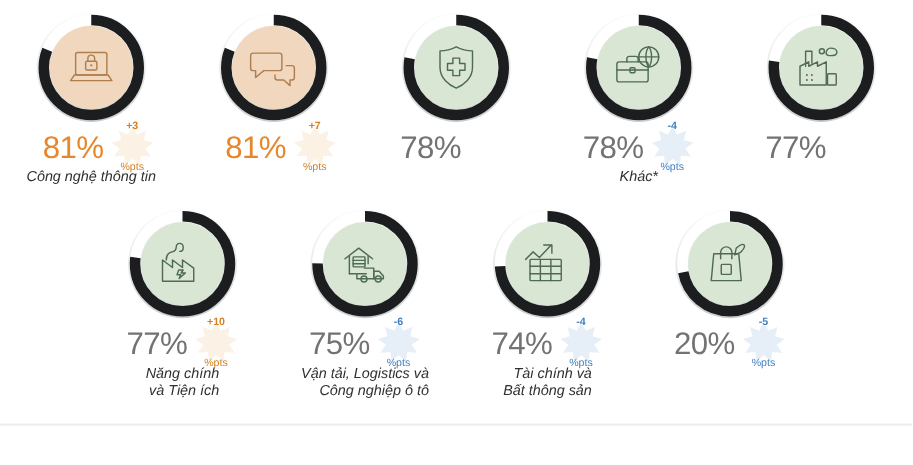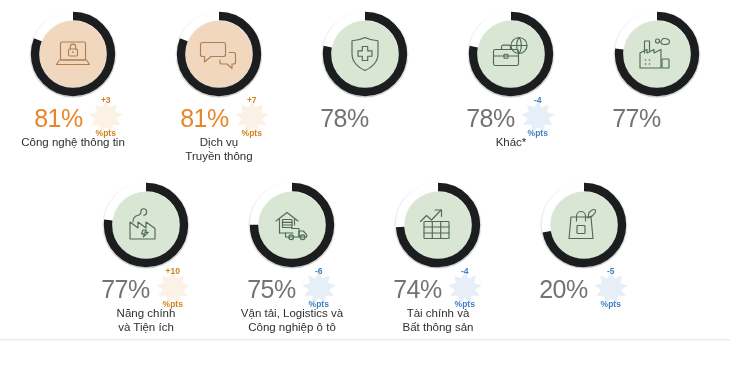--- a/index.html
+++ b/index.html
@@ -102,36 +102,37 @@
     align-items: center;
     justify-content: center;
     line-height: 1.05;
   }
   .badge .bnum {
     font-size: 8.5px;
     font-weight: bold;
   }
   .badge .bunit {
     font-size: 8.5px;
-    font-weight: bold;
+    font-weight: normal;
     margin-top: 24px;
   }
   .badge.pos .bnum, .badge.pos .bunit { color: #d4801f; }
   .badge.neg .bnum, .badge.neg .bunit { color: #3f7fc1; }
 
   .badge-spacer { width: 41px; flex: 0 0 auto; }
 
   .label {
     margin-top: 2px;
     font-size: 11.5px;
     line-height: 14px;
     color: #2f2f2f;
-    text-align: center;
+    text-align: right;
     max-width: 150px;
     white-space: pre-line;
+    font-style: italic;
   }
 
   .divider {
     position: absolute;
     left: 0;
     right: 0;
     bottom: 32px;
     height: 1px;
     background: #e9ebec;
   }
@@ -216,22 +217,20 @@
           <div class="badge pos">
             <svg class="burst" viewBox="0 0 36 34">
               <polygon points="18.0,0.9 21.6,7.6 28.9,4.6 27.1,12.0 34.7,14.2 28.3,18.7 32.7,25.1 24.7,24.6 23.8,32.2 18.0,27.0 12.2,32.2 11.3,24.6 3.3,25.1 7.7,18.7 1.3,14.2 8.9,12.0 7.1,4.6 14.4,7.6" fill="#fbf1e4"></polygon>
             </svg>
             <div class="btext">
               <span class="bnum">+7</span>
               <span class="bunit">%pts</span>
             </div>
           </div>
         </div>
-        <div class="label">Dịch vụ
-Truyền thông</div>
       </div>
       <div class="cell">
         <div class="ring-wrap">
           <svg class="ring" viewBox="0 0 96 96">
             <defs>
               <linearGradient id="g78green" x1="0" y1="0" x2="0" y2="1">
                 <stop offset="0%" stop-color="#fdfdfd"></stop>
                 <stop offset="55%" stop-color="#e4e6e8"></stop>
                 <stop offset="100%" stop-color="#c9ccce"></stop>
               </linearGradient>

